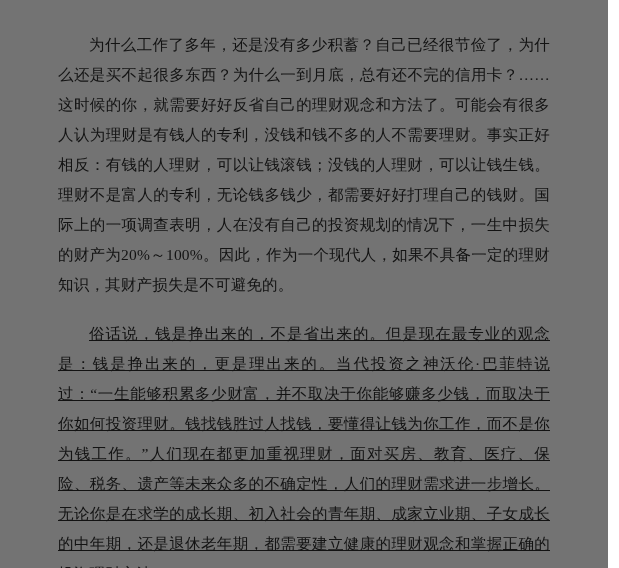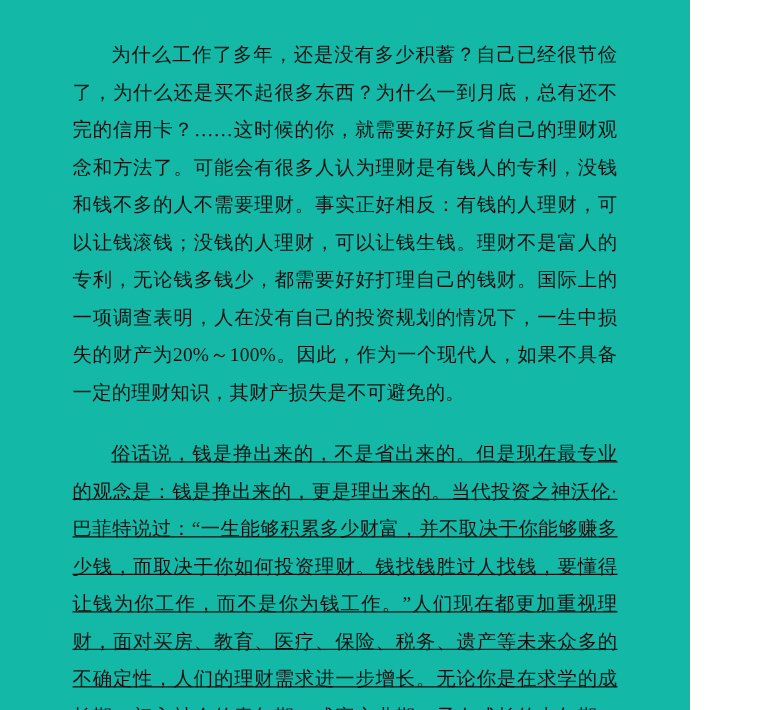--- a/index.html
+++ b/index.html
@@ -8,25 +8,25 @@
   }
   body {
     width: 619px;
     height: 568px;
     background: #ffffff;
     font-family: "Liberation Serif", "DejaVu Serif", serif;
     color: #1a1a1a;
     overflow: hidden;
   }
   .page {
-    width: 552px;
+    width: 608px;
     height: 568px;
     box-sizing: border-box;
     padding: 30px 58px 10px 58px;
-    background: #14b8a6;
+    background: #737373;
   }
   .body-text {
     font-size: 15.5px;
     line-height: 30px;
     text-align: justify;
     text-justify: inter-ideograph;
     letter-spacing: 0.2px;
     color: #131313;
   }
   .para {

